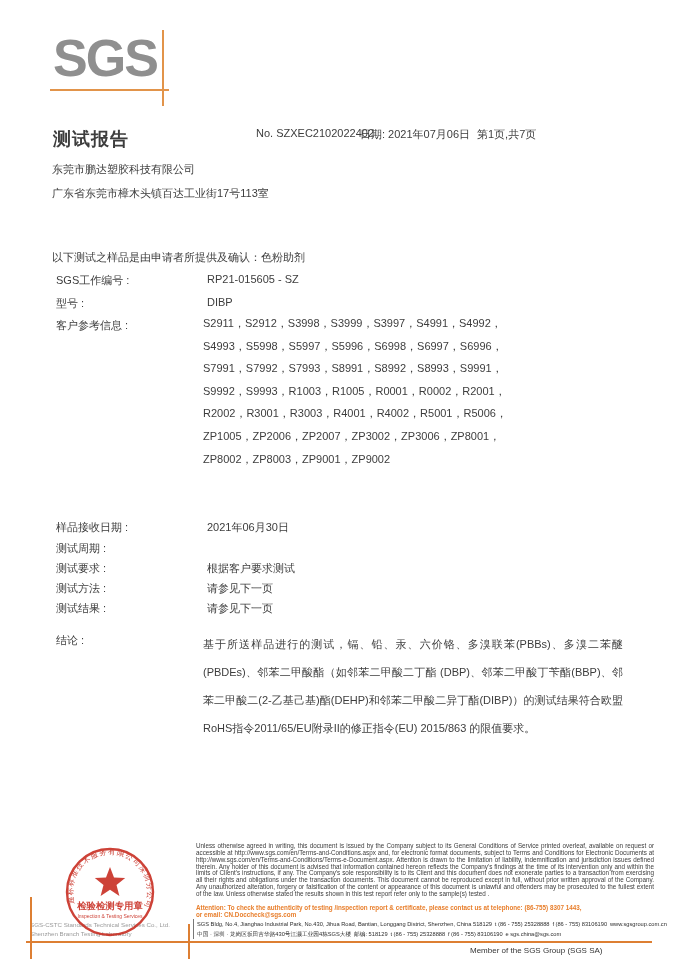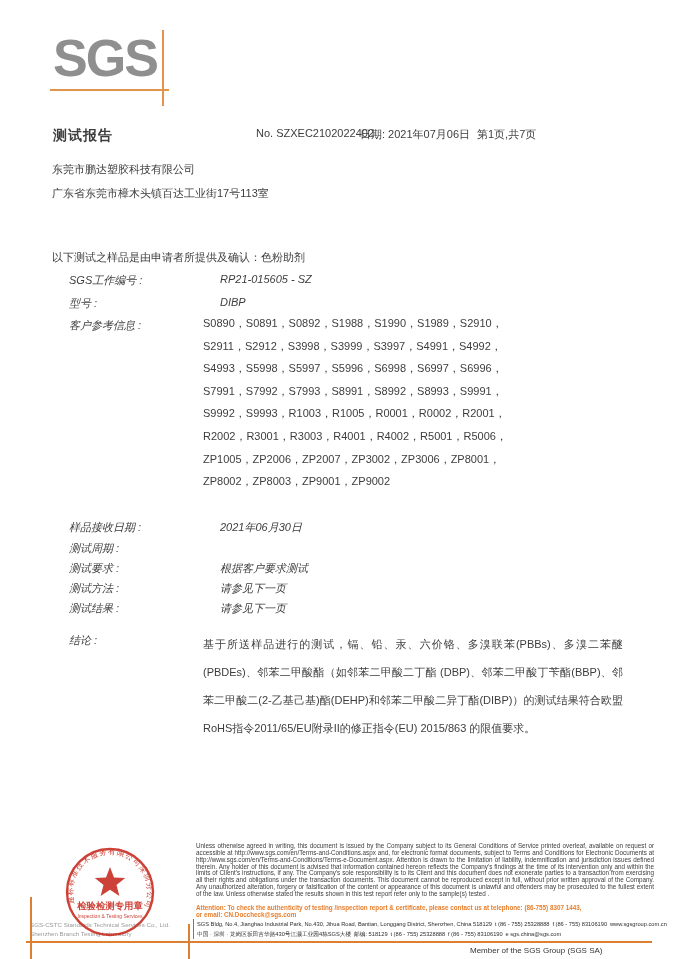--- a/index.html
+++ b/index.html
@@ -15,27 +15,27 @@
   
   .logo{
     position:absolute;left:53px;top:32px;
     font-size:52px;font-weight:bold;color:#8f8f8f;
     letter-spacing:-2px;line-height:52px;
   }
   .reg-mark{position:absolute;background:#e2944a;}
   .reg-v-header{left:162px;top:30px;width:1.5px;height:76px;}
   .reg-h-header{left:50px;top:89px;width:119px;height:1.5px;}
   .title-row span{position:absolute;top:127px;white-space:nowrap;}
-  .report-title{left:53px;font-size:14px;font-weight:bold;letter-spacing:1px;}
+  .report-title{left:53px;font-size:18px;font-weight:bold;letter-spacing:1px;}
   .report-no{left:210px;font-size:11px;padding-left:46px;}
   .report-date{left:360px;font-size:11px;}
   .report-page{left:477px;font-size:11px;}
   
   .bodytext{font-size:11px;}
-  .row{position:absolute;left:17px;right:0;height:14px;font-style:italic;}
+  .row{position:absolute;left:4px;right:0;height:14px;}
   .lbl{position:absolute;left:52px;white-space:nowrap;}
   .val{position:absolute;left:203px;white-space:nowrap;}
   .line{position:absolute;left:52px;white-space:nowrap;text-align:right;}
   .refblock{position:absolute;left:203px;top:312px;line-height:22.6px;font-size:11px;}
   .conclusion-val{
     position:absolute;left:203px;top:630px;width:420px;
     font-size:11px;line-height:28px;white-space:normal;
     text-align:justify;
   }
   
@@ -92,21 +92,20 @@
     </div>
     <div class="row" style="top:296px">
       <span class="lbl">型号 :</span>
       <span class="val">DIBP</span>
     </div>
 
     <div class="row" style="top:318px">
       <span class="lbl">客户参考信息 :</span>
     </div>
     <div class="refblock">
-      <div>S0890，S0891，S0892，S1988，S1990，S1989，S2910，</div>
       <div>S2911，S2912，S3998，S3999，S3997，S4991，S4992，</div>
       <div>S4993，S5998，S5997，S5996，S6998，S6997，S6996，</div>
       <div>S7991，S7992，S7993，S8991，S8992，S8993，S9991，</div>
       <div>S9992，S9993，R1003，R1005，R0001，R0002，R2001，</div>
       <div>R2002，R3001，R3003，R4001，R4002，R5001，R5006，</div>
       <div>ZP1005，ZP2006，ZP2007，ZP3002，ZP3006，ZP8001，</div>
       <div>ZP8002，ZP8003，ZP9001，ZP9002</div>
     </div>
 
     <div class="row" style="top:520px">

